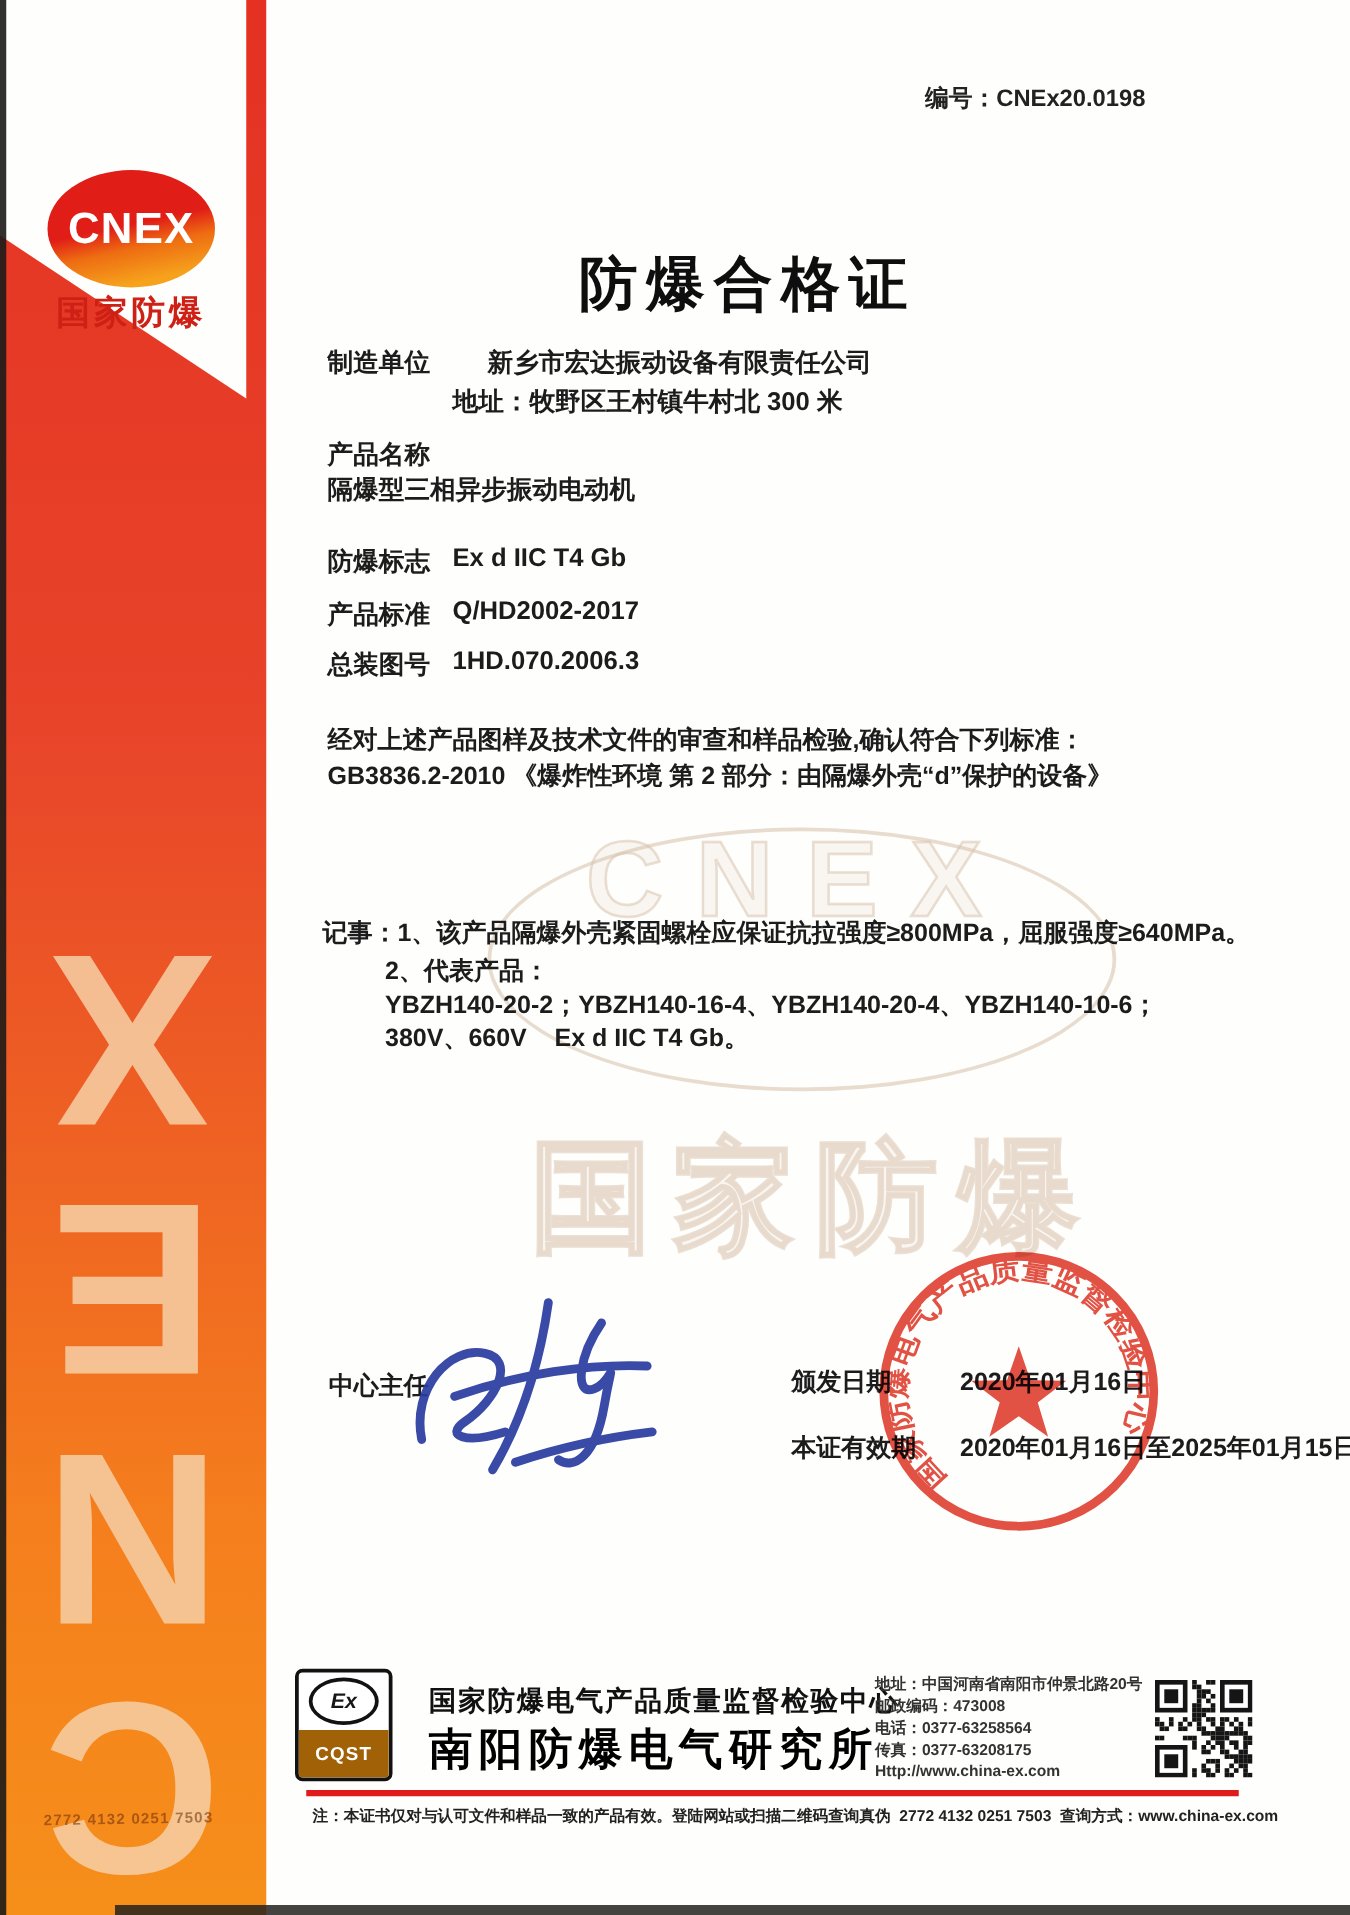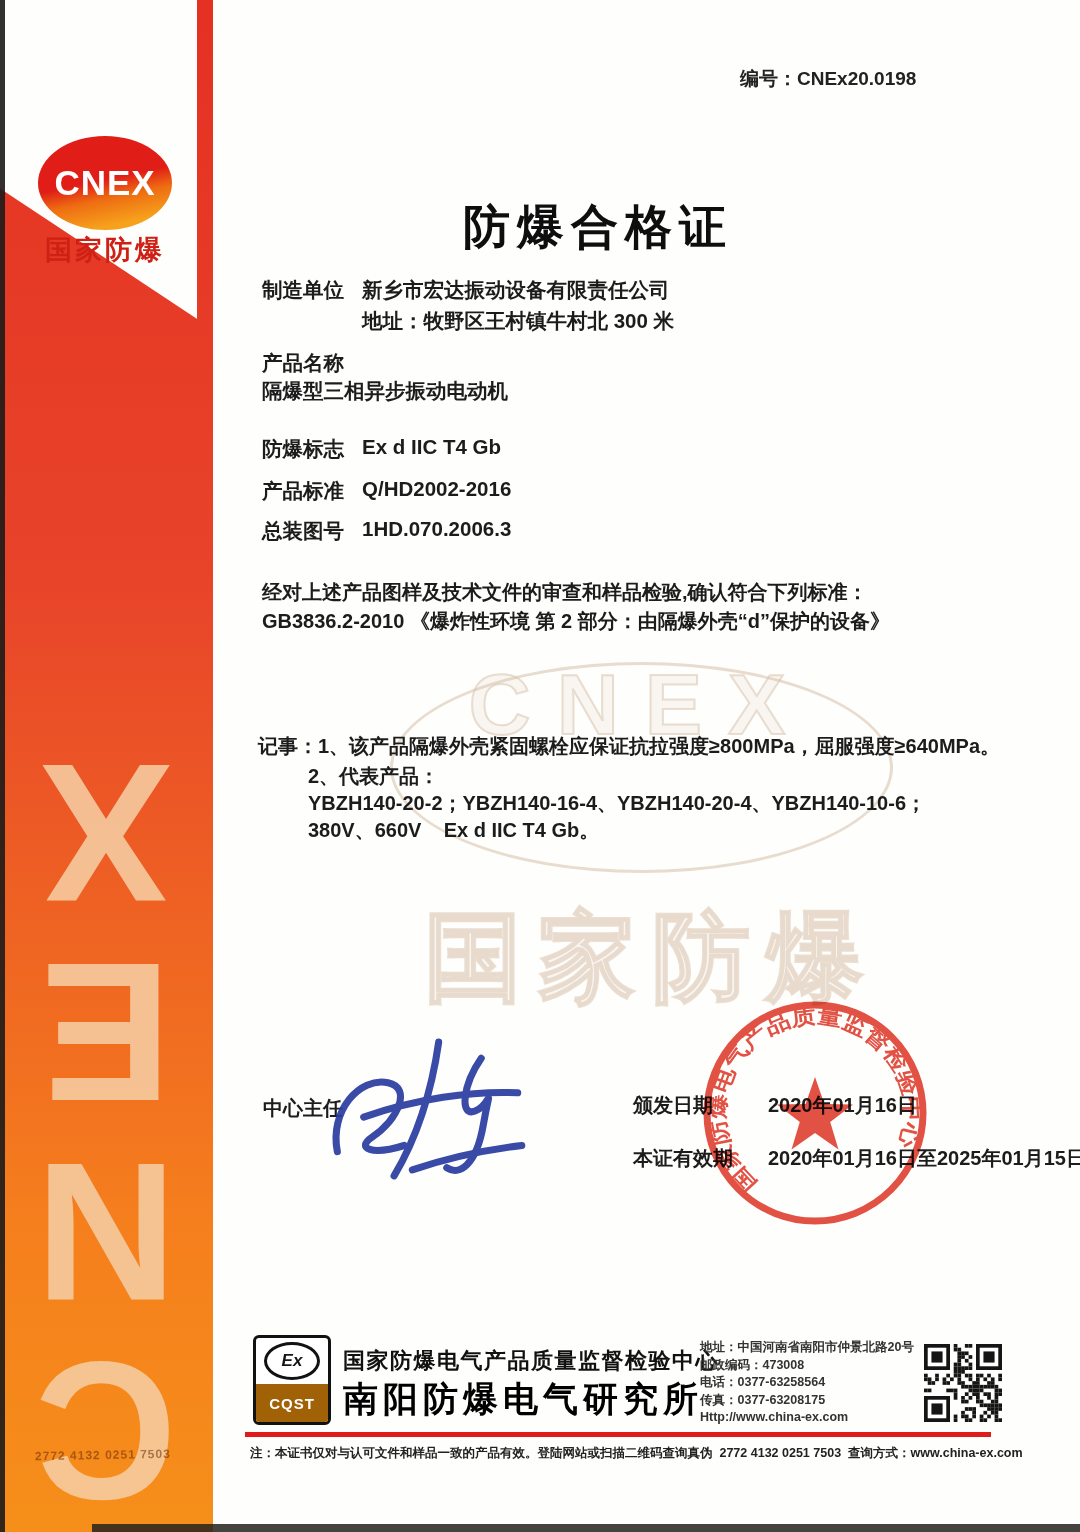--- a/index.html
+++ b/index.html
@@ -45,21 +45,21 @@
   .wm-cnex{left:400px;top:655px;width:480px;text-align:center;font-size:86px;font-weight:900;
     letter-spacing:26px;color:rgba(222,200,176,.16);
     -webkit-text-stroke:2px rgba(214,192,168,.5);}
   .wm-gjfb{left:424px;top:893px;font-size:98px;font-weight:800;letter-spacing:16px;
     color:rgba(226,206,184,.18);-webkit-text-stroke:2px rgba(216,194,170,.5);}
   
   .sign-label{font-size:20px;font-weight:700;color:#1c1c1c;}
   .sign-value{font-size:20px;font-weight:700;color:#1c1c1c;white-space:pre;}
   .seal{opacity:.82;mix-blend-mode:multiply;}
   
-  .ex-logo{left:253px;top:1335px;width:72px;height:84px;border:3px solid #121212;border-radius:6px;
+  .ex-logo{left:236px;top:1335px;width:72px;height:84px;border:3px solid #121212;border-radius:6px;
     background:#fff;overflow:hidden;display:flex;flex-direction:column;}
   .ex-top{height:46px;display:flex;align-items:center;justify-content:center;}
   .ex-oval{width:50px;height:32px;border:3px solid #121212;border-radius:50%;display:flex;
     align-items:center;justify-content:center;font-size:17px;font-weight:800;font-style:italic;}
   .ex-bottom{flex:1;background:#a16207;color:#fff;display:flex;align-items:center;
     justify-content:center;font-size:15px;font-weight:800;letter-spacing:1px;}
   .org1{left:343px;top:1346px;font-size:22px;font-weight:800;letter-spacing:1.5px;color:#111;}
   .org2{left:343px;top:1376px;font-size:35px;font-weight:800;letter-spacing:5px;color:#000000;text-align:center;}
   .contact{left:700px;top:1339px;font-size:12.5px;line-height:17.5px;font-weight:600;color:#333;}
   .red-line{left:245px;top:1432px;width:746px;height:5px;background:#e01b1b;}
@@ -88,39 +88,39 @@
   </div>
   <div class="abs logo-subtitle">国家防爆</div>
 
   <div class="abs cert-no"><span>编号：</span><span>CNEx20.0198</span></div>
   <div class="abs title">防爆合格证</div>
 
   <div class="abs wm-ellipse"></div>
   <div class="abs wm-cnex">CNEX</div>
   <div class="abs wm-gjfb">国家防爆</div>
 
-  <div class="abs field-row" style="top:276px;">
+  <div class="abs field-row" style="top:276px;gap:28px;">
     <span class="field-label">制造单位</span>
     <span class="field-value">新乡市宏达振动设备有限责任公司</span>
   </div>
   <div class="abs field-row" style="top:307px;">
     <span class="field-label"></span>
     <span class="field-value">地址：牧野区王村镇牛村北 300 米</span>
   </div>
   <div class="abs field-row" style="top:349px;flex-direction:column;">
     <span class="field-label">产品名称</span>
     <span class="field-value">隔爆型三相异步振动电动机</span>
   </div>
   <div class="abs field-row" style="top:435px;">
     <span class="field-label">防爆标志</span>
     <span class="field-value">Ex d IIC T4 Gb</span>
   </div>
   <div class="abs field-row" style="top:477px;">
     <span class="field-label">产品标准</span>
-    <span class="field-value">Q/HD2002-2016</span>
+    <span class="field-value">Q/HD2002-2017</span>
   </div>
   <div class="abs field-row" style="top:517px;">
     <span class="field-label">总装图号</span>
     <span class="field-value">1HD.070.2006.3</span>
   </div>
 
   <div class="abs standards">
     <div>经对上述产品图样及技术文件的审查和样品检验,确认符合下列标准：</div>
     <div>GB3836.2-2010 《爆炸性环境 第 2 部分：由隔爆外壳“d”保护的设备》</div>
   </div>

